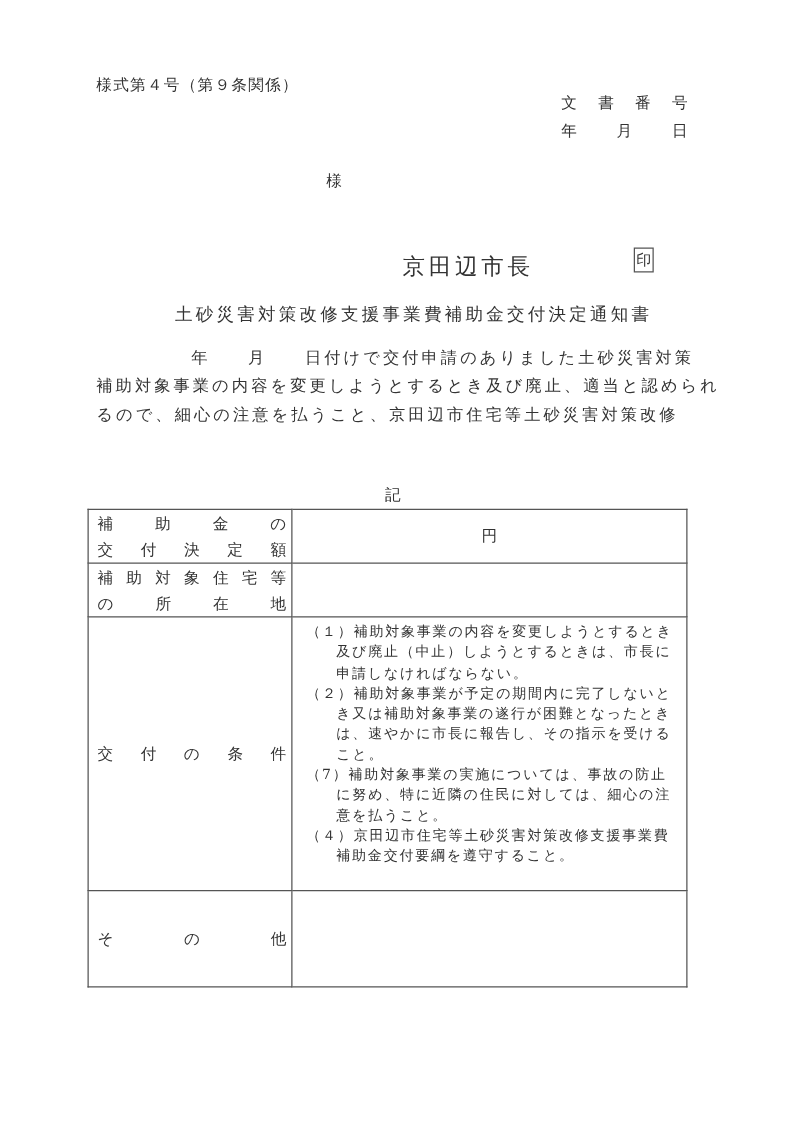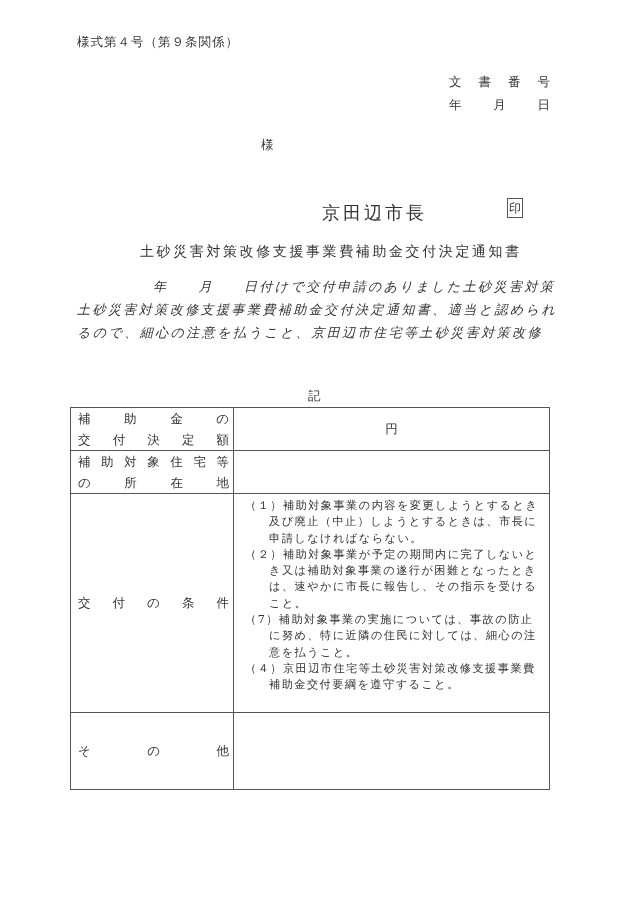--- a/index.html
+++ b/index.html
@@ -10,21 +10,21 @@
   body {
     width: 630px;
     height: 915px;
     position: relative;
     overflow: hidden;
     font-family: "DejaVu Serif", "Liberation Serif", serif;
     color: #333333;
   }
   .abs { position: absolute; white-space: nowrap; }
 
-  #form-label { left: 77px; top: 34px; font-size: 12.5px; letter-spacing: 1px; }
+  #form-label { left: 77px; top: 60px; font-size: 12.5px; letter-spacing: 1px; }
 
   #doc-number-label { left: 449px; top: 74px; font-size: 12.5px; }
   #doc-date-label { left: 449px; top: 97px; font-size: 12.5px; }
   .spread { display: flex; justify-content: space-between; width: 101px; }
 
   #addressee { left: 261px; top: 137px; font-size: 12.5px; }
 
   #issuer { left: 322px; top: 201px; font-size: 18px; letter-spacing: 3px; }
   #seal {
     left: 507px; top: 198px; width: 14px; height: 18px;
@@ -32,21 +32,21 @@
     font-size: 12px; line-height: 18px; text-align: center;
   }
 
   #doc-title { left: 140px; top: 243px; font-size: 14px; letter-spacing: 2.6px; }
 
   #body-text {
     left: 77px; top: 275px; width: 476px;
     font-size: 13px; line-height: 23px; letter-spacing: 2.45px;
     white-space: normal;
   }
-  #body-text .line { display: block; white-space: nowrap; font-style: italic; }
+  #body-text .line { display: block; white-space: nowrap; }
   #body-text .first { padding-left: 76px; }
   .gap { display: inline-block; }
 
   #ki { left: 308px; top: 388px; font-size: 12.5px; }
 
   #main-table {
     position: absolute;
     left: 70px; top: 407px;
     width: 480px;
     border-collapse: collapse;
@@ -106,21 +106,21 @@
 
 <div class="abs" id="addressee">様</div>
 
 <div class="abs" id="issuer">京田辺市長</div>
 <div class="abs" id="seal">印</div>
 
 <div class="abs" id="doc-title">土砂災害対策改修支援事業費補助金交付決定通知書</div>
 
 <div class="abs" id="body-text">
   <span class="line first"><span>年</span><span class="gap" style="width:30px"></span><span>月</span><span class="gap" style="width:30px"></span><span>日付けで交付申請のありました土砂災害対策</span></span>
-  <span class="line">土砂災害対策改修支援事業費補助金交付決定通知書、適当と認められ</span>
+  <span class="line">補助対象事業の内容を変更しようとするとき及び廃止、適当と認められ</span>
   <span class="line">るので、細心の注意を払うこと、京田辺市住宅等土砂災害対策改修</span>
 </div>
 
 <div class="abs" id="ki">記</div>
 
 <table id="main-table">
   <tbody>
       <tr style="height:43px">
     <td class="label-cell">
       <div class="label-line">

